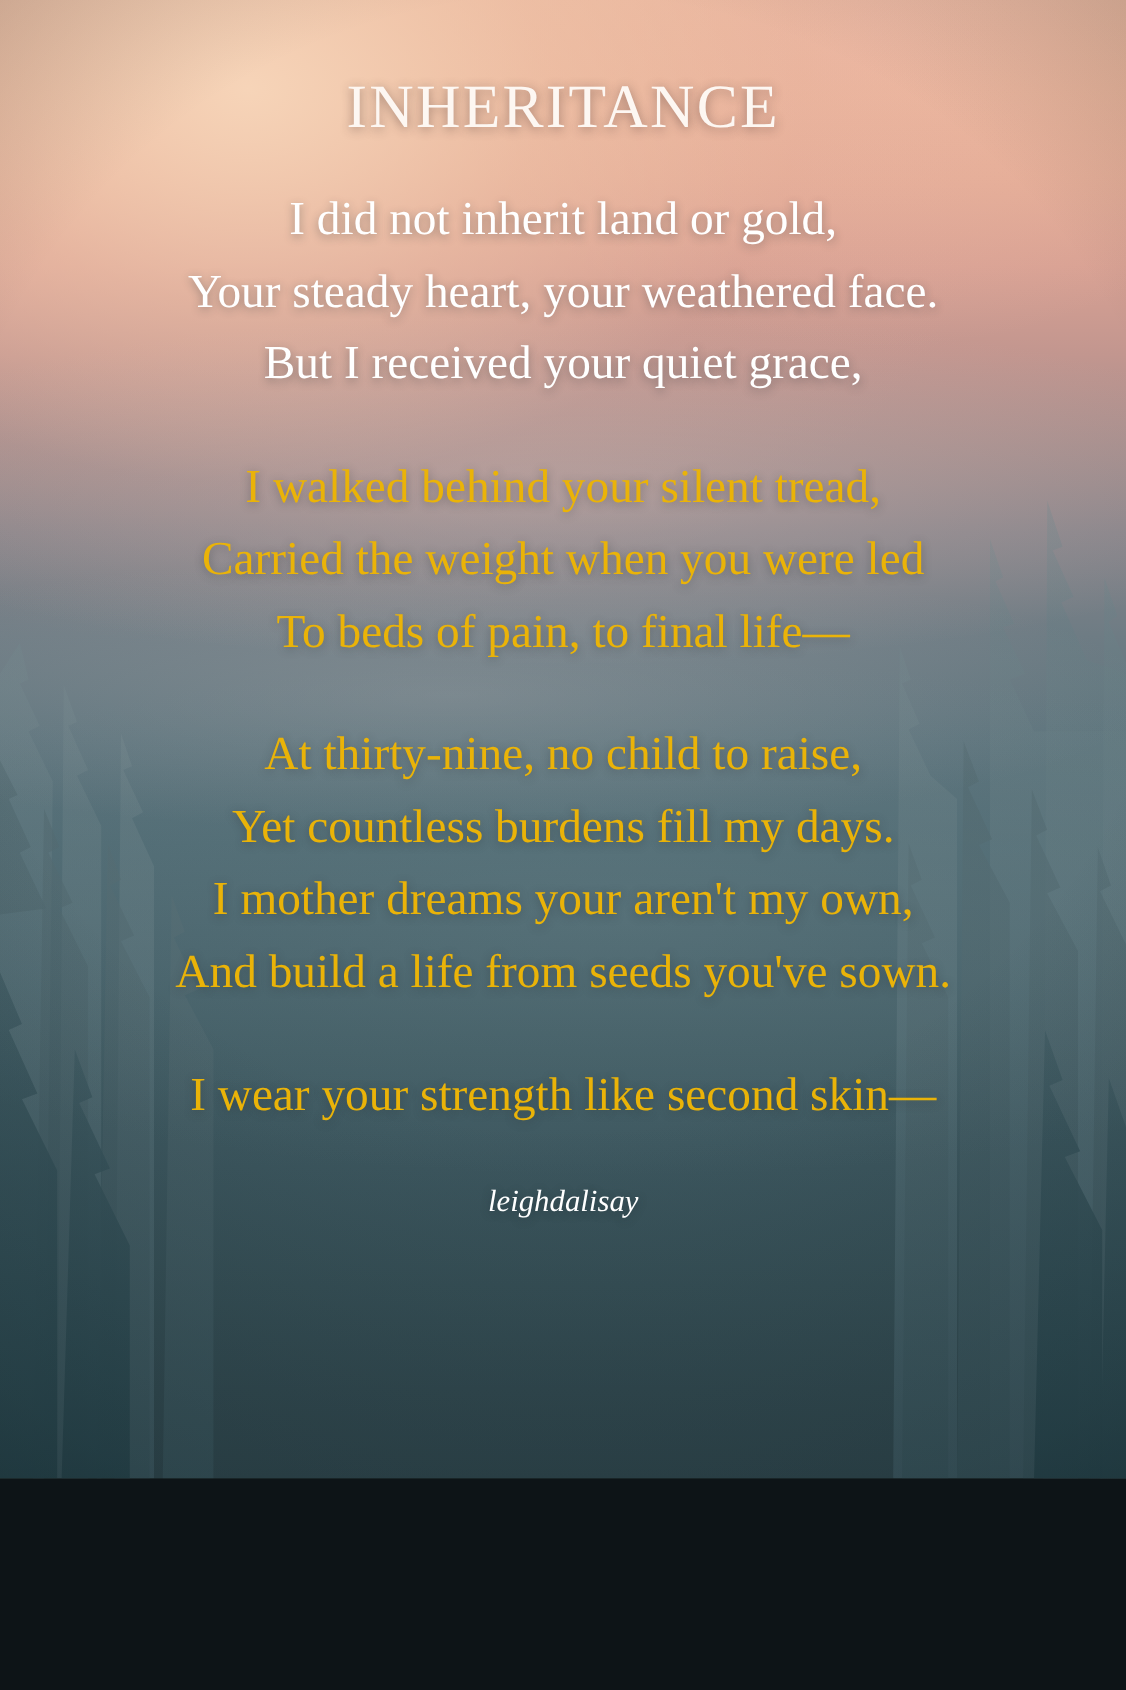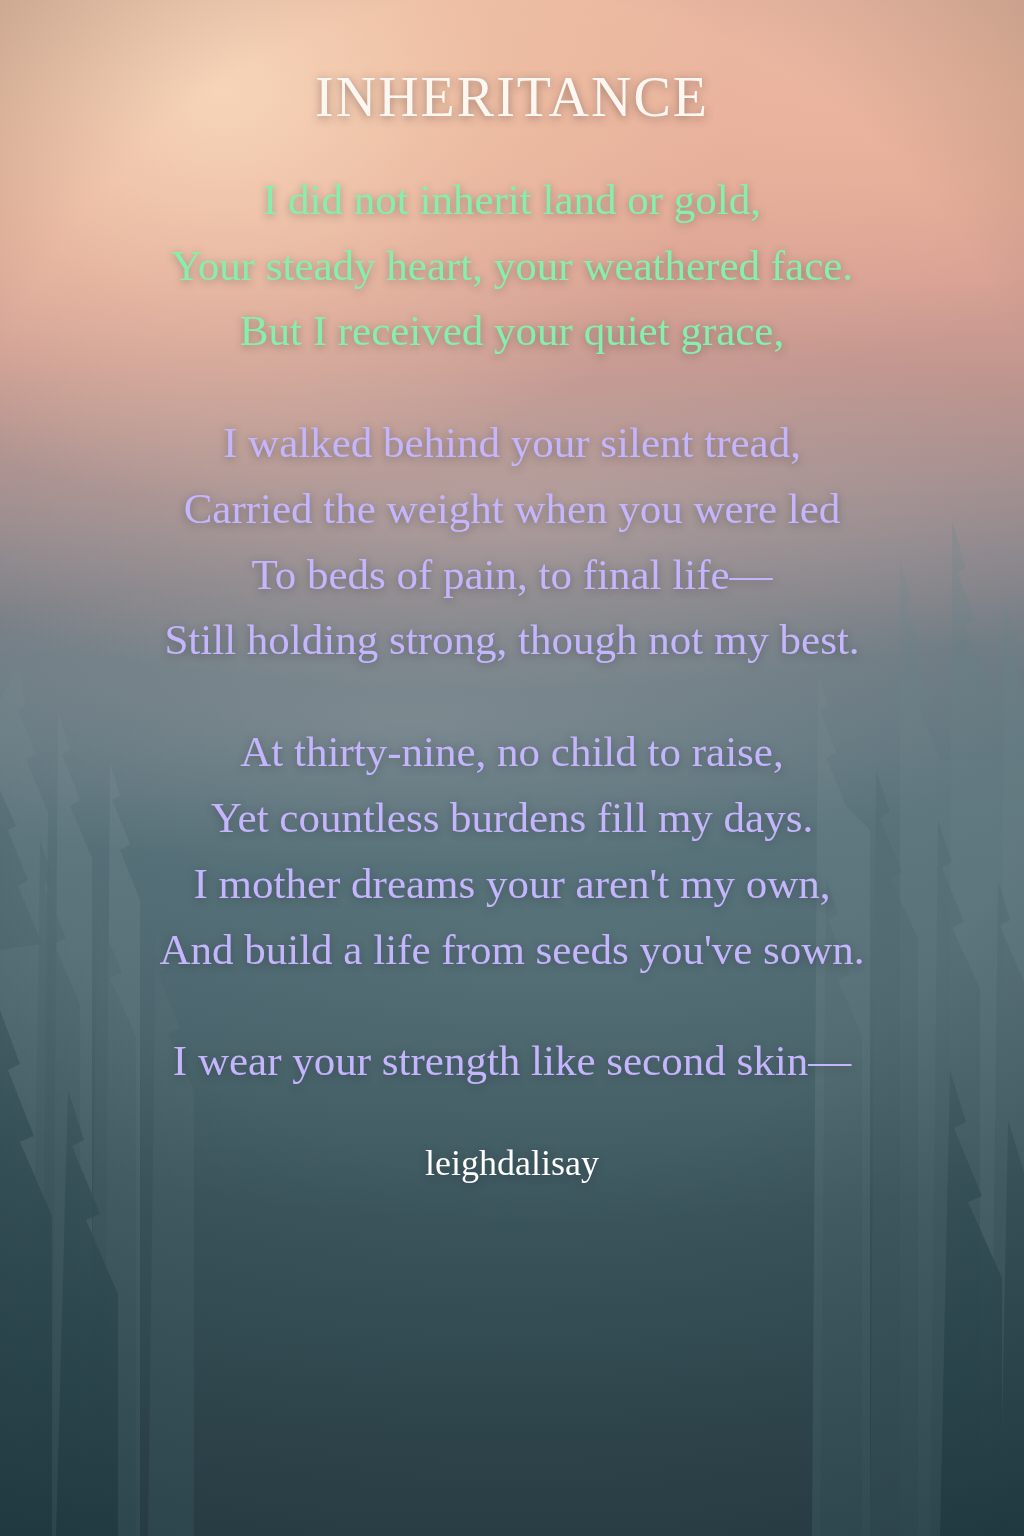--- a/index.html
+++ b/index.html
@@ -6,21 +6,21 @@
     margin: 0;
     padding: 0;
     background: #0d1417;
   }
   body {
     font-family: "Liberation Serif", serif;
   }
   .poster {
     position: relative;
     width: 1024px;
-    height: 1536px;
+    height: 1344px;
     overflow: hidden;
     background-color: #41565c;
   }
 
   
   .bg-base {
     position: absolute;
     inset: 0;
     background:
       linear-gradient(to bottom,
@@ -89,35 +89,36 @@
     text-shadow: 0 2px 10px rgba(60,40,40,0.45);
     margin: 0 0 40px 0;
     font-weight: normal;
   }
   .stanza {
     text-align: center;
     margin: 0 0 46px 0;
     width: 100%;
   }
   .line {
-    color: #c4b5fd;
+    color: #eab308;
     font-size: 43px;
     line-height: 1.53;
     text-align: center;
     text-shadow: 0 2px 9px rgba(40,50,55,0.40);
     white-space: nowrap;
   }
-  .stanza-1 .line { color: #86efac; }
+  .stanza-1 .line { color: #ffffff; }
   .signature {
     color: #ffffff;
-    font-size: 36px;
+    font-size: 28px;
     line-height: 1.2;
     text-align: center;
     text-shadow: 0 2px 9px rgba(30,45,50,0.45);
     margin-top: 2px;
+    font-style: italic;
   }
 </style>
 </head>
 <body>
 
 <div class="poster">
 
   <div class="bg-base"></div>
   <div class="bg-glow"></div>
 
@@ -183,21 +184,20 @@
     <div class="stanza stanza-1">
       <div class="line">I did not inherit land or gold,</div>
       <div class="line">Your steady heart, your weathered face.</div>
       <div class="line">But I received your quiet grace,</div>
     </div>
 
     <div class="stanza stanza-2">
       <div class="line">I walked behind your silent tread,</div>
       <div class="line">Carried the weight when you were led</div>
       <div class="line">To beds of pain, to final life—</div>
-      <div class="line">Still holding strong, though not my best.</div>
     </div>
 
     <div class="stanza stanza-3">
       <div class="line">At thirty-nine, no child to raise,</div>
       <div class="line">Yet countless burdens fill my days.</div>
       <div class="line">I mother dreams your aren't my own,</div>
       <div class="line">And build a life from seeds you've sown.</div>
     </div>
 
     <div class="stanza stanza-4">

